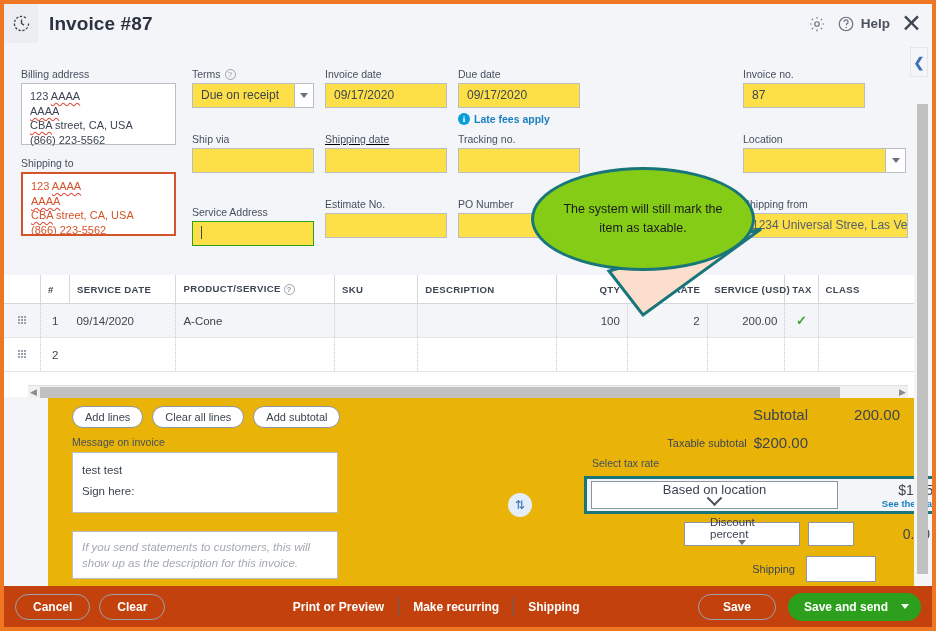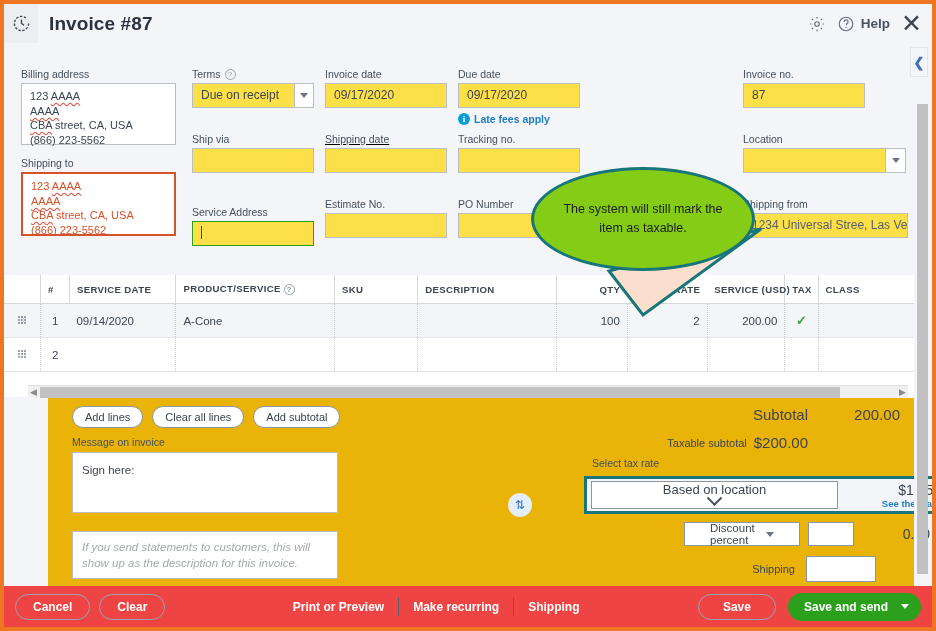--- a/index.html
+++ b/index.html
@@ -175,29 +175,29 @@
   .tax-amt .m { font-size: 9.5px; color: #1a7fc1; font-weight: bold; }
   .swap {
     position: absolute; left: 504px; top: 489px; width: 24px; height: 24px;
     border-radius: 50%; background: #e4eef8; color: #2b6cb0;
     font-size: 12px; display: flex; align-items: center; justify-content: center;
     z-index: 5;
   }
   .disc-sel {
     background:#fff; border:1px solid #8d959e; height:24px; width:116px;
     display:flex; align-items:center; padding:0 25px; font-size:11.5px;
-    color:#3c4551; justify-content:flex-end;
+    color:#3c4551; justify-content:flex-end;flex-direction:column;
   }
   .sm-inp { background:#fff; border:1px solid #8d959e; height:24px; width:46px; }
   .ship-inp { background:#fff; border:1px solid #8d959e; height:26px; width:70px; }
 
   
   .footer {
     position: absolute; left: 0; right: 0; bottom: 0; height: 41px;
-    background: #ef4444; display: flex; align-items: center; padding: 0 11px;
+    background: #c2410c; display: flex; align-items: center; padding: 0 11px;
   }
   .pill {
     border: 1px solid #9aa3ad; color: #fff; background: transparent;
     border-radius: 15px; font-size: 12px; font-weight: bold;
     padding: 5px 17px; margin-right: 9px; cursor: pointer;
     font-family: "Liberation Sans", sans-serif;
   }
   .flink { color: #fff; font-size: 12px; font-weight: bold; padding: 0 14px; cursor: pointer; }
   .vdiv { width: 1px; height: 19px; background: #5c6168; }
   .btn-green {
@@ -439,20 +439,21 @@
 
     <div style="position:absolute;left:24px;top:8px;display:flex;gap:9px;">
       <button class="btn-o">Add lines</button>
       <button class="btn-o">Clear all lines</button>
       <button class="btn-o">Add subtotal</button>
     </div>
 
     <div style="position:absolute;left:24px;top:38px;">
       <div class="lbl-sm">Message on invoice</div>
       <div class="ta" style="height:61px;">
+        <div>test test</div>
         <div>Sign here:</div>
       </div>
     </div>
 
     <div style="position:absolute;left:24px;top:133px;">
       <div class="ta ph" style="height:48px;">If you send statements to customers, this will show up as the description for this invoice.</div>
     </div>
 
     <div class="tot-row" style="position:absolute;right:18px;top:8px;width:360px;">
       <span class="tot-label">Subtotal</span>

